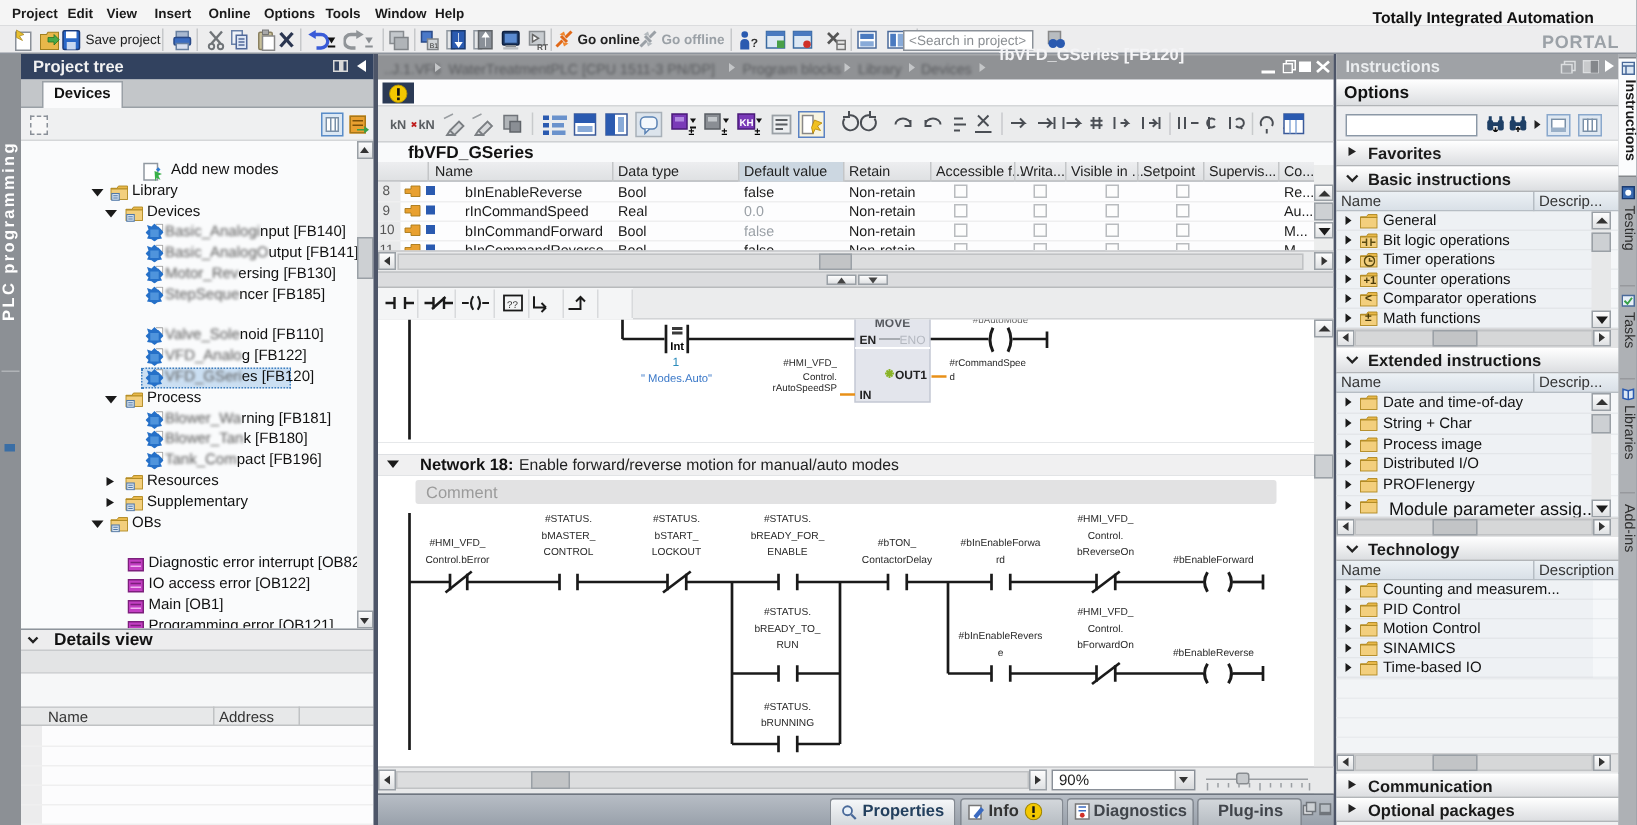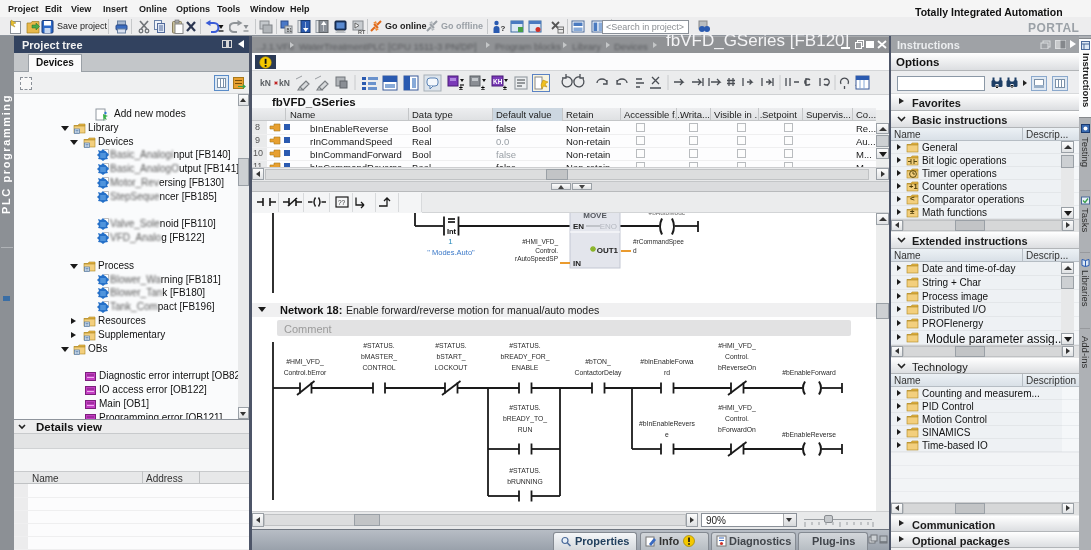--- a/index.html
+++ b/index.html
@@ -295,20 +295,27 @@
         <use href="#fb"></use>
       </svg>
       <span class="tx" style="left:96px;top:2px"><span class="bl">Valve_Sole</span>noid [FB110]</span>
     </div>
 <div class="a" style="left:0;top:137.2px;width:235px;height:14px">
       <svg class="a" style="left:83px;top:1px" width="12" height="12">
         <use href="#fb"></use>
       </svg>
       <span class="tx" style="left:96px;top:2px"><span class="bl">VFD_Analo</span>g [FB122]</span>
     </div>
+<div class="a" style="left:0;top:151.0px;width:235px;height:14px">
+      <div class="a" style="left:80px;top:0;width:100px;height:14px;background:#cbdff2;border:1px dotted #4080c0"></div>
+      <svg class="a" style="left:83px;top:1px" width="12" height="12">
+        <use href="#fb"></use>
+      </svg>
+      <span class="tx" style="left:96px;top:2px"><span class="bl">VFD_GSeri</span>es [FB120]</span>
+    </div>
 <div class="a" style="left:0;top:164.8px;width:235px;height:14px">
       <div class="trd" style="left:56px;top:5px"></div>
       <svg class="a" style="left:69px;top:2px" width="13" height="11">
         <use href="#gfold"></use>
       </svg>
       <span class="tx" style="left:84px;top:2px">Process</span>
     </div>
 <div class="a" style="left:0;top:178.6px;width:235px;height:14px">
       <svg class="a" style="left:83px;top:1px" width="12" height="12">
         <use href="#fb"></use>
@@ -411,21 +418,21 @@
 <div class="tx" style="left:256px;top:42px;font-size:9.5px;color:#64666a"><span class="bl" style="color:#595b5e">..J.1.VF6</span></div>
 <div class="trr" style="left:290px;top:42px;border-left-color:#c4c6c8;border-left-width:4px;border-top-width:3px;border-bottom-width:3px"></div>
 <div class="tx" style="left:299px;top:42px;font-size:9.5px"><span class="bl" style="color:#595b5e">WaterTreatmentPLC [CPU 1511-3 PN/DP]</span></div>
 <div class="trr" style="left:486px;top:42px;border-left-color:#c4c6c8;border-left-width:4px;border-top-width:3px;border-bottom-width:3px"></div>
 <div class="tx" style="left:495px;top:42px;font-size:9.5px"><span class="bl" style="color:#595b5e">Program blocks</span></div>
 <div class="trr" style="left:563px;top:42px;border-left-color:#c4c6c8;border-left-width:4px;border-top-width:3px;border-bottom-width:3px"></div>
 <div class="tx" style="left:572px;top:42px;font-size:9.5px"><span class="bl" style="color:#595b5e">Library</span></div>
 <div class="trr" style="left:606px;top:42px;border-left-color:#c4c6c8;border-left-width:4px;border-top-width:3px;border-bottom-width:3px"></div>
 <div class="tx" style="left:614px;top:42px;font-size:9.5px"><span class="bl" style="color:#595b5e">Devices</span></div>
 <div class="trr" style="left:653px;top:42px;border-left-color:#c4c6c8;border-left-width:4px;border-top-width:3px;border-bottom-width:3px"></div>
-<div class="tx" style="left:666px;top:32px;font-size:17px;font-weight:normal;color:#f4f4f6">fbVFD_GSeries [FB120]</div>
+<div class="tx" style="left:666px;top:32px;font-size:11px;font-weight:bold;color:#f4f4f6">fbVFD_GSeries [FB120]</div>
 <div class="a" style="left:841px;top:47px;width:9px;height:2px;background:#fff"></div>
 <svg class="a" style="left:855px;top:40px" width="9" height="9">
       <rect x="2.5" y="0.5" width="6" height="6" fill="#97999c" stroke="#fff"></rect>
       <rect x="0.5" y="2.5" width="6" height="6" fill="#97999c" stroke="#fff"></rect>
     </svg>
 <div class="a" style="left:866px;top:41px;width:8px;height:7px;background:#fff"></div>
 <svg class="a" style="left:877px;top:40px" width="10" height="9">
       <line x1="1" y1="1" x2="9" y2="8" stroke="#fff" stroke-width="1.8"></line>
       <line x1="9" y1="1" x2="1" y2="8" stroke="#fff" stroke-width="1.8"></line>
     </svg>
@@ -1065,21 +1072,21 @@
 <div class="sbtn" style="left:891px;top:346px;width:12px;height:11px"></div>
     <div class="trr" style="left:895px;top:348px;border-left:none;border-right:4px solid #333"></div>
 <div class="a" style="left:903px;top:346px;width:159px;height:11px;background:#d6d7d8;border:1px solid #c0c2c4"></div>
 <div class="thumb" style="left:955px;top:346px;width:30px;height:11px;background:#c2c4c6"></div>
 <div class="sbtn" style="left:1062px;top:346px;width:12px;height:11px"></div>
     <div class="trr" style="left:1066px;top:348px;border-left:4px solid #333"></div>
 <div class="band" style="top:358px;height:16px"></div>
     <svg class="a" style="left:897px;top:363.0px" width="9" height="7">
       <polyline points="1,1 4.5,4.5 8,1" fill="none" stroke="#222" stroke-width="1.6"></polyline>
     </svg>
-<div class="tx" style="left:912px;top:362px;font-weight:normal;font-size:11px;color:#1a1a1a">Technology</div>
+<div class="tx" style="left:912px;top:362px;font-weight:bold;font-size:11px;color:#1a1a1a">Technology</div>
 <div class="lhead" style="top:374px"></div>
 <div class="tx" style="left:894px;top:376px;font-size:10px;color:#333">Name</div>
 <div class="a" style="left:1022px;top:374px;width:1px;height:13px;background:#b6bdc4"></div>
 <div class="tx" style="left:1026px;top:376px;font-size:10px;color:#333">Description</div>
 <div class="lrow" style="top:387px;height:13px;width:171px"></div>
 <div class="a" style="left:1062px;top:387px;width:17px;height:13px;background:#f5f7f9;border-bottom:1px solid #e8ebee"></div>
 <div class="trr" style="left:897px;top:390px;border-left-width:4px;border-top-width:3px;border-bottom-width:3px"></div>
 <svg class="a" style="left:906px;top:388px" width="13" height="11">
       <use href="#fold"></use>
     </svg>

